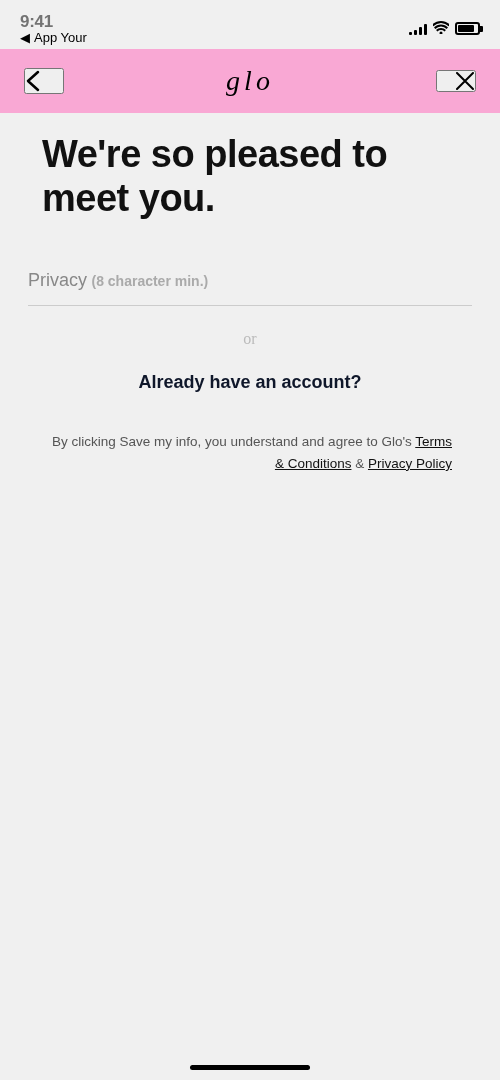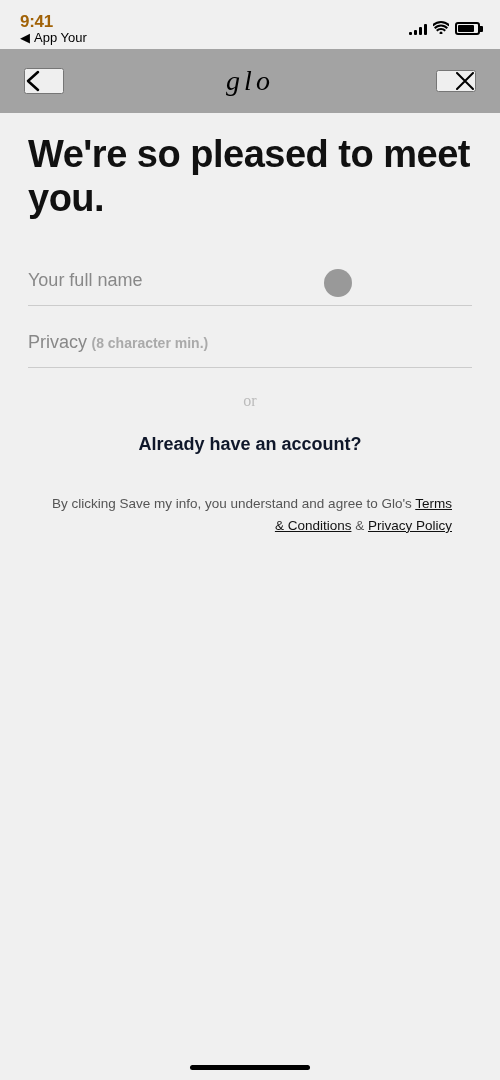--- a/index.html
+++ b/index.html
@@ -23,21 +23,21 @@
       display: flex;
       justify-content: space-between;
       align-items: center;
       padding: 12px 20px 4px 20px;
       background: #f0f0f0;
     }
 
     .status-time {
       font-size: 17px;
       font-weight: 600;
-      color: #a16207;
+      color: #737373;
       letter-spacing: -0.3px;
     }
 
     .status-app-store {
       display: flex;
       align-items: center;
       gap: 4px;
       font-size: 13px;
       color: #000;
       margin-top: -2px;
@@ -100,21 +100,21 @@
       background: #000;
       border-radius: 1px;
     }
 
     
     .nav-header {
       display: flex;
       justify-content: space-between;
       align-items: center;
       padding: 16px 24px 16px 24px;
-      background: #a3a3a3;
+      background: #f9a8d4;
     }
 
     .nav-back {
       font-size: 22px;
       color: #000;
       cursor: pointer;
       font-weight: 300;
       width: 40px;
       display: flex;
       align-items: center;
@@ -144,20 +144,21 @@
       padding: 20px 28px 0 28px;
     }
 
     .headline {
       font-size: 38px;
       font-weight: 700;
       color: #111;
       line-height: 1.15;
       margin-bottom: 40px;
       letter-spacing: -0.5px;
+      margin-left: 14px;
     }
 
     
     .form-section {
       margin-bottom: 24px;
     }
 
     .form-field {
       position: relative;
       border-bottom: 1.5px solid #ccc;
@@ -294,24 +295,20 @@
     <svg width="18" height="18" viewBox="0 0 18 18">
       <path d="M1 1L17 17M17 1L1 17" stroke="#000" stroke-width="2" stroke-linecap="round"></path>
     </svg>
   </button>
 </div>
 
 <div class="main-content">
   <h1 class="headline">We're so pleased to meet you.</h1>
 
   <div class="form-section">
-    <div class="form-field">
-      <span class="form-label">Your full name</span>
-      <div class="cursor-dot"></div>
-    </div>
 
 
     <div class="form-field" style="margin-top: 16px;">
       <span class="form-label">Privacy</span>
       <span class="form-label-small">(8 character min.)</span>
     </div>
   </div>
 
 
   <div class="or-divider">or</div>

